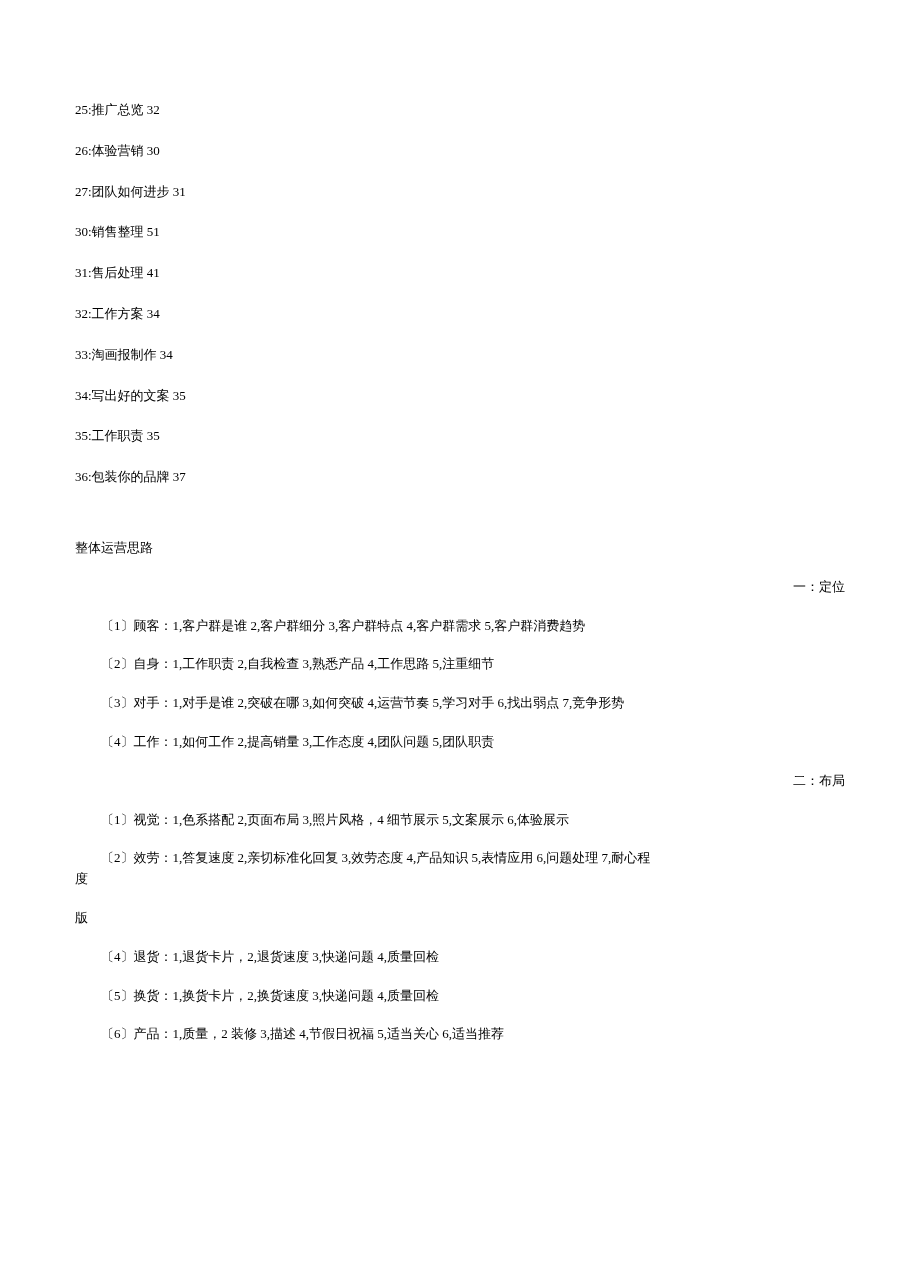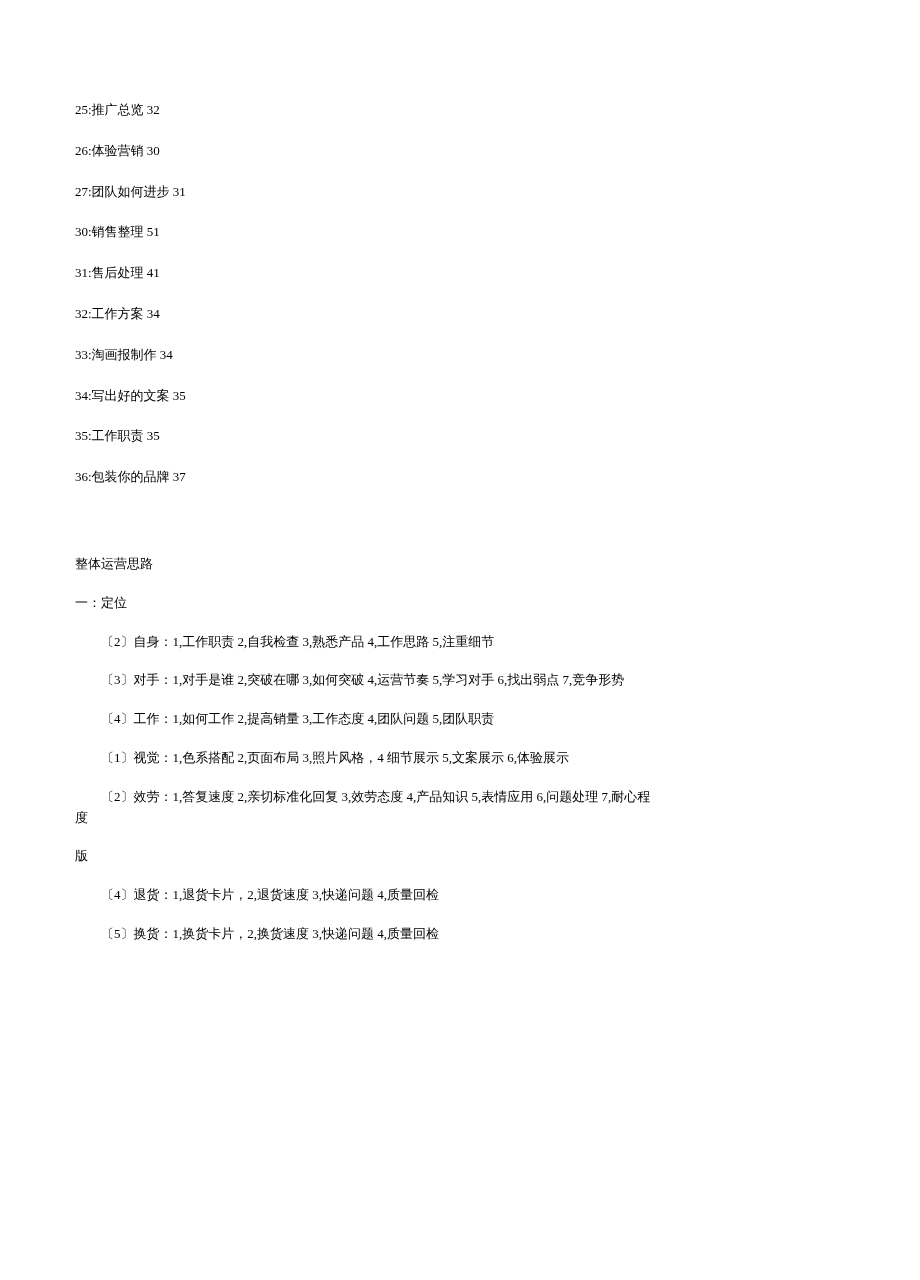--- a/index.html
+++ b/index.html
@@ -10,25 +10,26 @@
       background: #fff;
       margin: 0;
       padding: 100px 75px 50px 75px;
       width: 920px;
       box-sizing: border-box;
     }
     .toc-item {
       margin-bottom: 20px;
     }
     .section-title {
-      margin-top: 66px;
+      margin-top: 50px;
       margin-bottom: 18px;
     }
     .sub-heading {
       margin-bottom: 18px;
+      text-align: right;
     }
     .body-para {
       margin-bottom: 18px;
       text-indent: 2em;
     }
     .body-para-cont {
       margin-bottom: 18px;
     }
   </style>
 </head>
@@ -46,31 +47,34 @@
     <div class="toc-item">33:淘画报制作 34</div>
     <div class="toc-item">34:写出好的文案 35</div>
     <div class="toc-item">35:工作职责 35</div>
     <div class="toc-item">36:包装你的品牌 37</div>
   </div>
 
   <div class="section-title">整体运营思路</div>
 
   <div>
     <div class="sub-heading">一：定位</div>
+    <div class="body-para">〔1〕顾客：1,客户群是谁 2,客户群细分 3,客户群特点 4,客户群需求 5,客户群消费趋势</div>
     <div class="body-para">〔2〕自身：1,工作职责 2,自我检查 3,熟悉产品 4,工作思路 5,注重细节</div>
     <div class="body-para">〔3〕对手：1,对手是谁 2,突破在哪 3,如何突破 4,运营节奏 5,学习对手 6,找出弱点 7,竞争形势</div>
     <div class="body-para">〔4〕工作：1,如何工作 2,提高销量 3,工作态度 4,团队问题 5,团队职责</div>
   </div>
 
   <div>
+    <div class="sub-heading">二：布局</div>
 
     <div class="body-para">〔1〕视觉：1,色系搭配 2,页面布局 3,照片风格，4 细节展示 5,文案展示 6,体验展示</div>
 
     <div class="body-para" style="margin-bottom:0">〔2〕效劳：1,答复速度 2,亲切标准化回复 3,效劳态度 4,产品知识 5,表情应用 6,问题处理 7,耐心程</div>
     <div class="body-para-cont">度</div>
 
     <div class="body-para-cont">版</div>
 
     <div class="body-para">〔4〕退货：1,退货卡片，2,退货速度 3,快递问题 4,质量回检</div>
     <div class="body-para">〔5〕换货：1,换货卡片，2,换货速度 3,快递问题 4,质量回检</div>
+    <div class="body-para">〔6〕产品：1,质量，2 装修 3,描述 4,节假日祝福 5,适当关心 6,适当推荐</div>
   </div>
 
 </div>
 
 </body></html>

